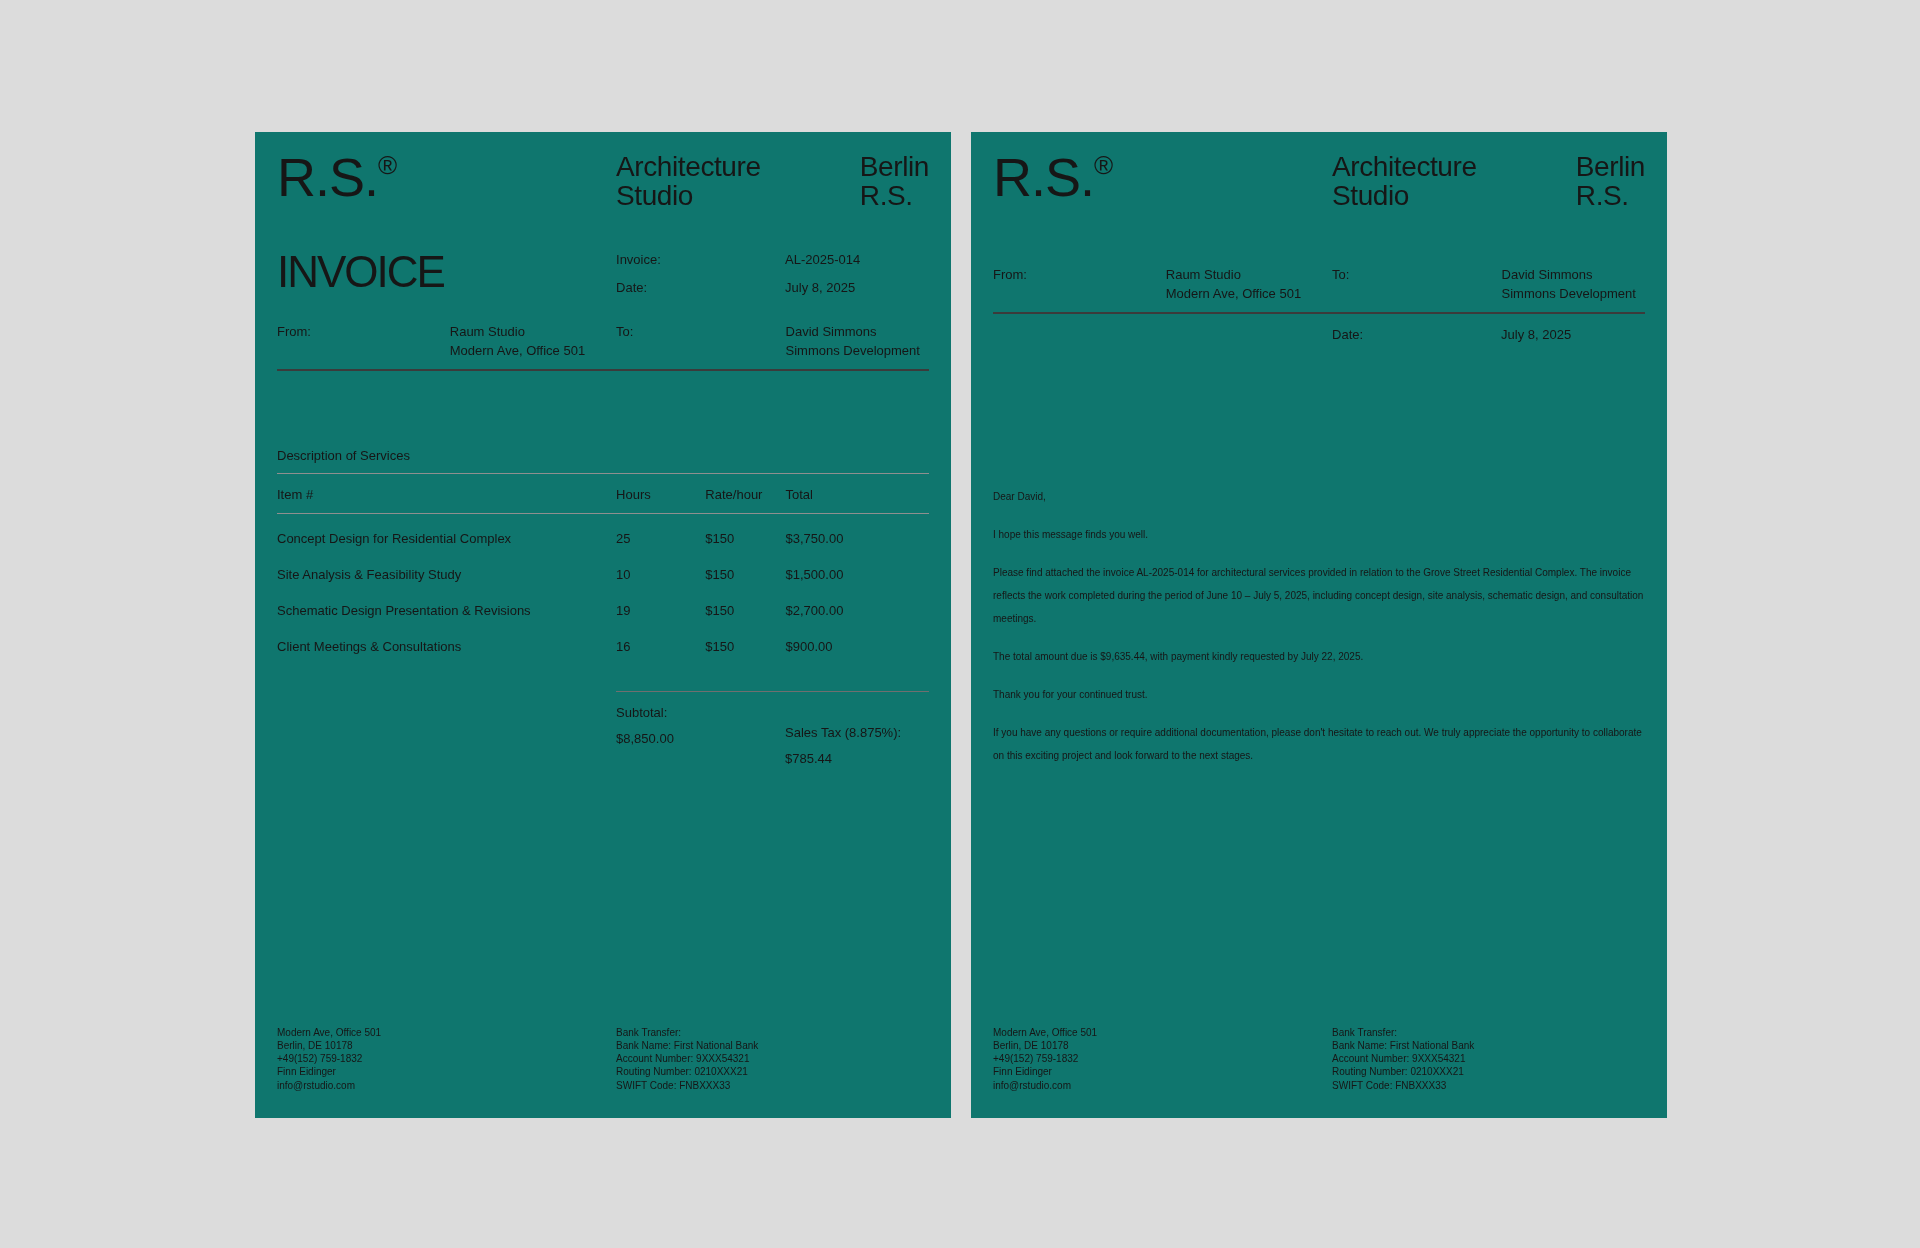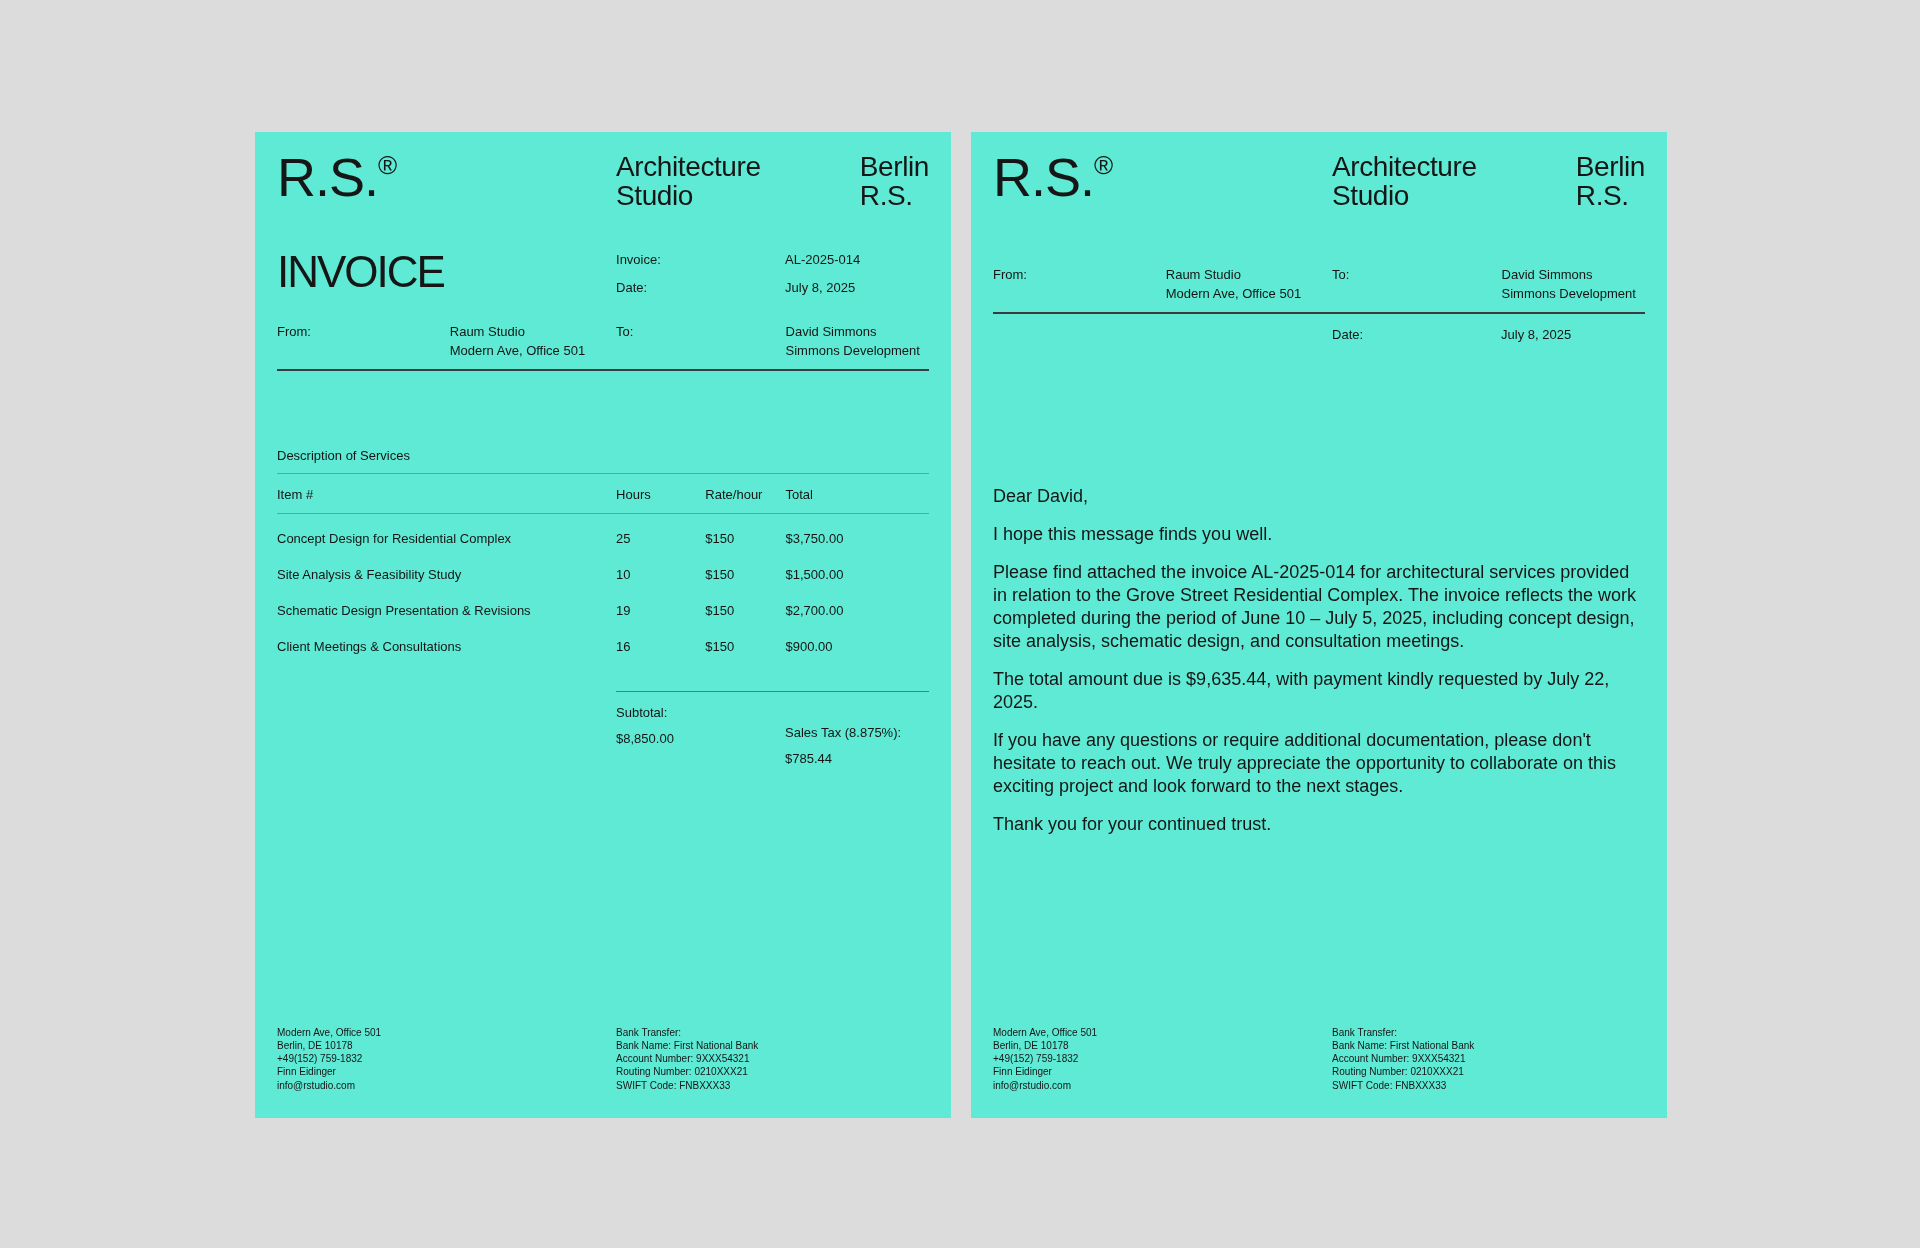--- a/index.html
+++ b/index.html
@@ -10,21 +10,21 @@
     background: #dcdcdc;
     overflow: hidden;
     font-family: "Liberation Sans", "DejaVu Sans", sans-serif;
     color: #161616;
   }
   .sheet {
     position: absolute;
     top: 132px;
     width: 696px;
     height: 986px;
-    background: #5eead4;
+    background: #0f766e;
     box-sizing: border-box;
     padding: 18px 22px;
     font-size: 13px;
     line-height: 1.45;
   }
   #sheet-invoice { left: 255px; }
   #sheet-letter  { left: 971px; }
 
   
   .page-header { display: flex; align-items: flex-start; }
@@ -66,21 +66,21 @@
   .totals { margin-left: 52%; width: 48%; margin-top: 34px; }
   .totals .rule-light { border-top-color: #6f6f6f; }
   .totals-grid { display: flex; margin-top: 12px; justify-content: center; }
   .totals-col-a { width: 54%; }
   .totals-col-b { flex: 1; margin-top: 20px; }
   .totals-value { margin-top: 7px; }
   .due-block { margin-top: 16px; }
 
   
   .letter-body { margin-top: 140px; }
-  .letter-body p { margin: 0 0 15px 0; font-size: 18px; line-height: 23px; }
+  .letter-body p { margin: 0 0 15px 0; font-size: 10px; line-height: 23px; }
 
   
   .page-footer {
     position: absolute;
     left: 22px; right: 22px; bottom: 26px;
     display: flex;
     font-size: 10px;
     line-height: 1.33;
   }
   .footer-col-a { width: 52%; }
@@ -232,22 +232,22 @@
       <div class="meta-label">Date:</div>
       <div>July 8, 2025</div>
     </div>
   </div>
 
   <div class="letter-body">
     <p>Dear David,</p>
     <p>I hope this message finds you well.</p>
     <p>Please find attached the invoice AL-2025-014 for architectural services provided in relation to the Grove Street Residential Complex. The invoice reflects the work completed during the period of June 10 – July 5, 2025, including concept design, site analysis, schematic design, and consultation meetings.</p>
     <p>The total amount due is $9,635.44, with payment kindly requested by July 22, 2025.</p>
+    <p>Thank you for your continued trust.</p>
     <p>If you have any questions or require additional documentation, please don't hesitate to reach out. We truly appreciate the opportunity to collaborate on this exciting project and look forward to the next stages.</p>
-    <p>Thank you for your continued trust.</p>
   </div>
 
   <div class="page-footer">
     <div class="footer-col-a">
       <div>Modern Ave, Office 501</div>
       <div>Berlin, DE 10178</div>
       <div>+49(152) 759-1832</div>
       <div>Finn Eidinger</div>
       <div>info@rstudio.com</div>
     </div>

